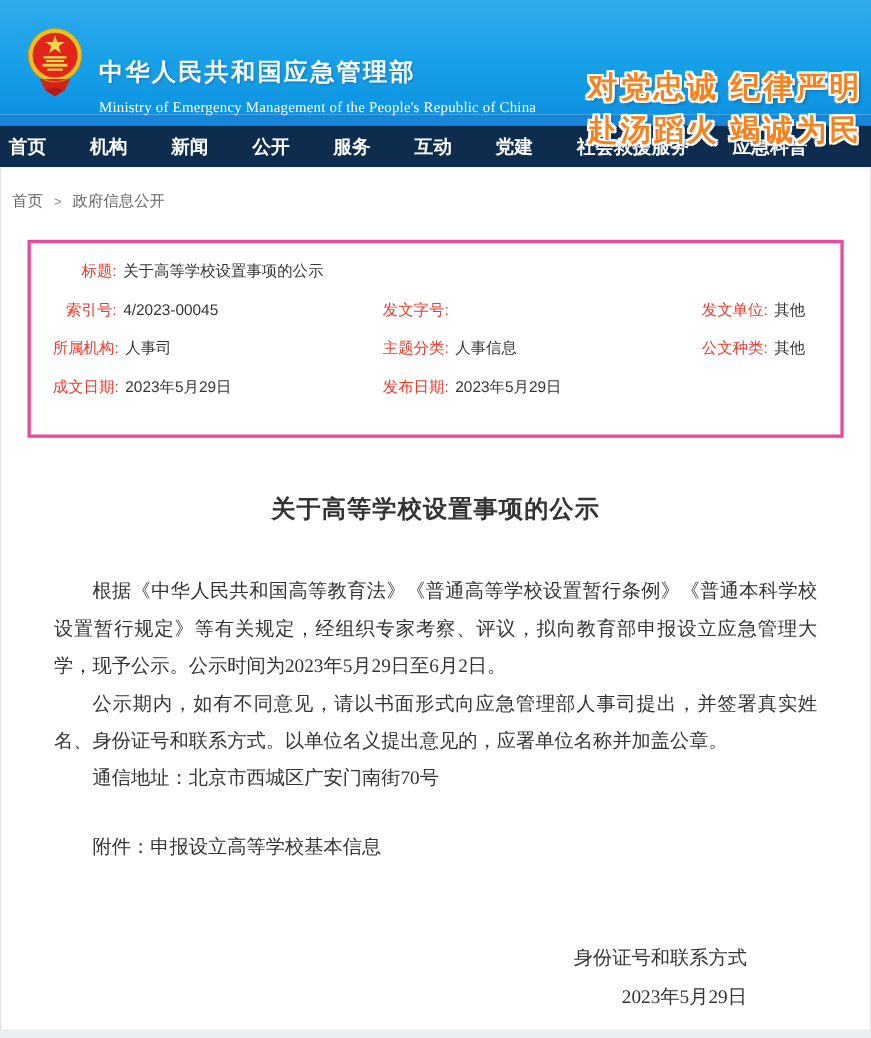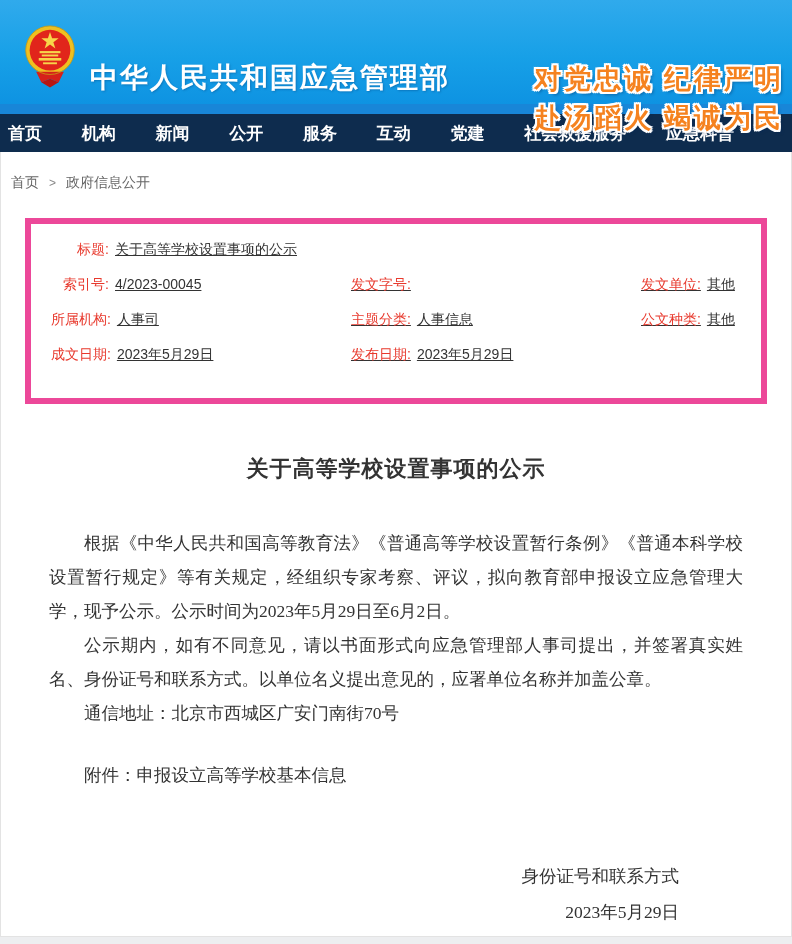--- a/index.html
+++ b/index.html
@@ -14,21 +14,21 @@
   .site-header{
     height:104px;
     background:linear-gradient(180deg,#30aaec 0%,#17a0e7 55%,#0e93e2 100%);
     position:relative;
     display:flex;align-items:center;
   }
   .logo-link{display:flex;align-items:center;text-decoration:none;cursor:pointer;}
   .emblem{width:52px;height:80px;margin:12px 0 0 24px;flex:0 0 auto;}
   .title-block{margin-left:14px;margin-top:4px;}
   .site-title{
-    color:#fff;font-size:28px;font-weight:bold;letter-spacing:2px;
+    color:#fff;font-size:22px;font-weight:bold;letter-spacing:2px;
     text-shadow:1px 1px 2px rgba(0,60,120,.35);
     font-family:"Liberation Sans",sans-serif;white-space:nowrap;margin-top:48px;
   }
   .site-subtitle{
     color:#fff;font-size:13.5px;margin-top:9px;letter-spacing:.2px;
     font-family:"Liberation Serif",serif;white-space:nowrap;
   }
   .slogan{
     position:absolute;right:8px;top:13px;text-align:center;
     font-family:"Liberation Serif",serif;font-weight:bold;
@@ -55,22 +55,22 @@
     background:#fff;border:1px solid #e3e3e3;border-top:none;
     height:785px;box-sizing:border-box;
   }
   .breadcrumb{
     padding:22px 0 0 10px;font-size:14px;color:#666;
   }
   .breadcrumb a{color:#666;text-decoration:none;cursor:pointer;}
   .crumb-sep{margin:0 10px;font-size:12px;color:#888;}
   
   .meta-box{
-    margin:26px 24px 0;border:6px solid #ec4899;
-    padding:17px 20px 18px;font-size:14px;background:#fff;text-decoration:underline;
+    margin:26px 24px 0;border:3px solid #ec4899;
+    padding:17px 20px 18px;font-size:14px;background:#fff;
   }
   .meta-row{display:grid;grid-template-columns:300px 290px 1fr;margin-bottom:17px;}
   .meta-row:last-child{margin-bottom:16px;}
   .meta-title-row{margin-bottom:17px;}
   .lbl{color:#e8392d;}
   .lbl-r{display:inline-block;min-width:58px;text-align:right;}
   .val{color:#333;margin-left:6px;}
   
   .article{
     padding:0 48px;
@@ -98,20 +98,21 @@
       <rect x="18" y="38" width="24" height="2.5" fill="#f7d64a"></rect>
       <rect x="20.5" y="42" width="19" height="2.2" fill="#f7d64a"></rect>
       <rect x="17" y="46" width="26" height="3" fill="#f7d64a"></rect>
       <rect x="22" y="51" width="16" height="2.2" fill="#f7d64a"></rect>
       <path d="M14 62 L46 62 L40 74 L30 70 L20 74 Z" fill="#d6201a"></path>
       <path d="M20 74 L30 70 L40 74 L30 80 Z" fill="#b81612"></path>
       <circle cx="30" cy="37" r="28" fill="none" stroke="#c79a12" stroke-width="1"></circle>
     </svg>
     <span class="title-block">
       <div class="site-title">中华人民共和国应急管理部</div>
+      <div class="site-subtitle">Ministry of Emergency Management of the People's Republic of China</div>
     </span>
   </a>
   <div class="slogan">
     <div>对党忠诚 纪律严明</div>
     <div>赴汤蹈火 竭诚为民</div>
   </div>
 </div>
 
 <div class="nav-strip"></div>
 <div class="main-nav">

